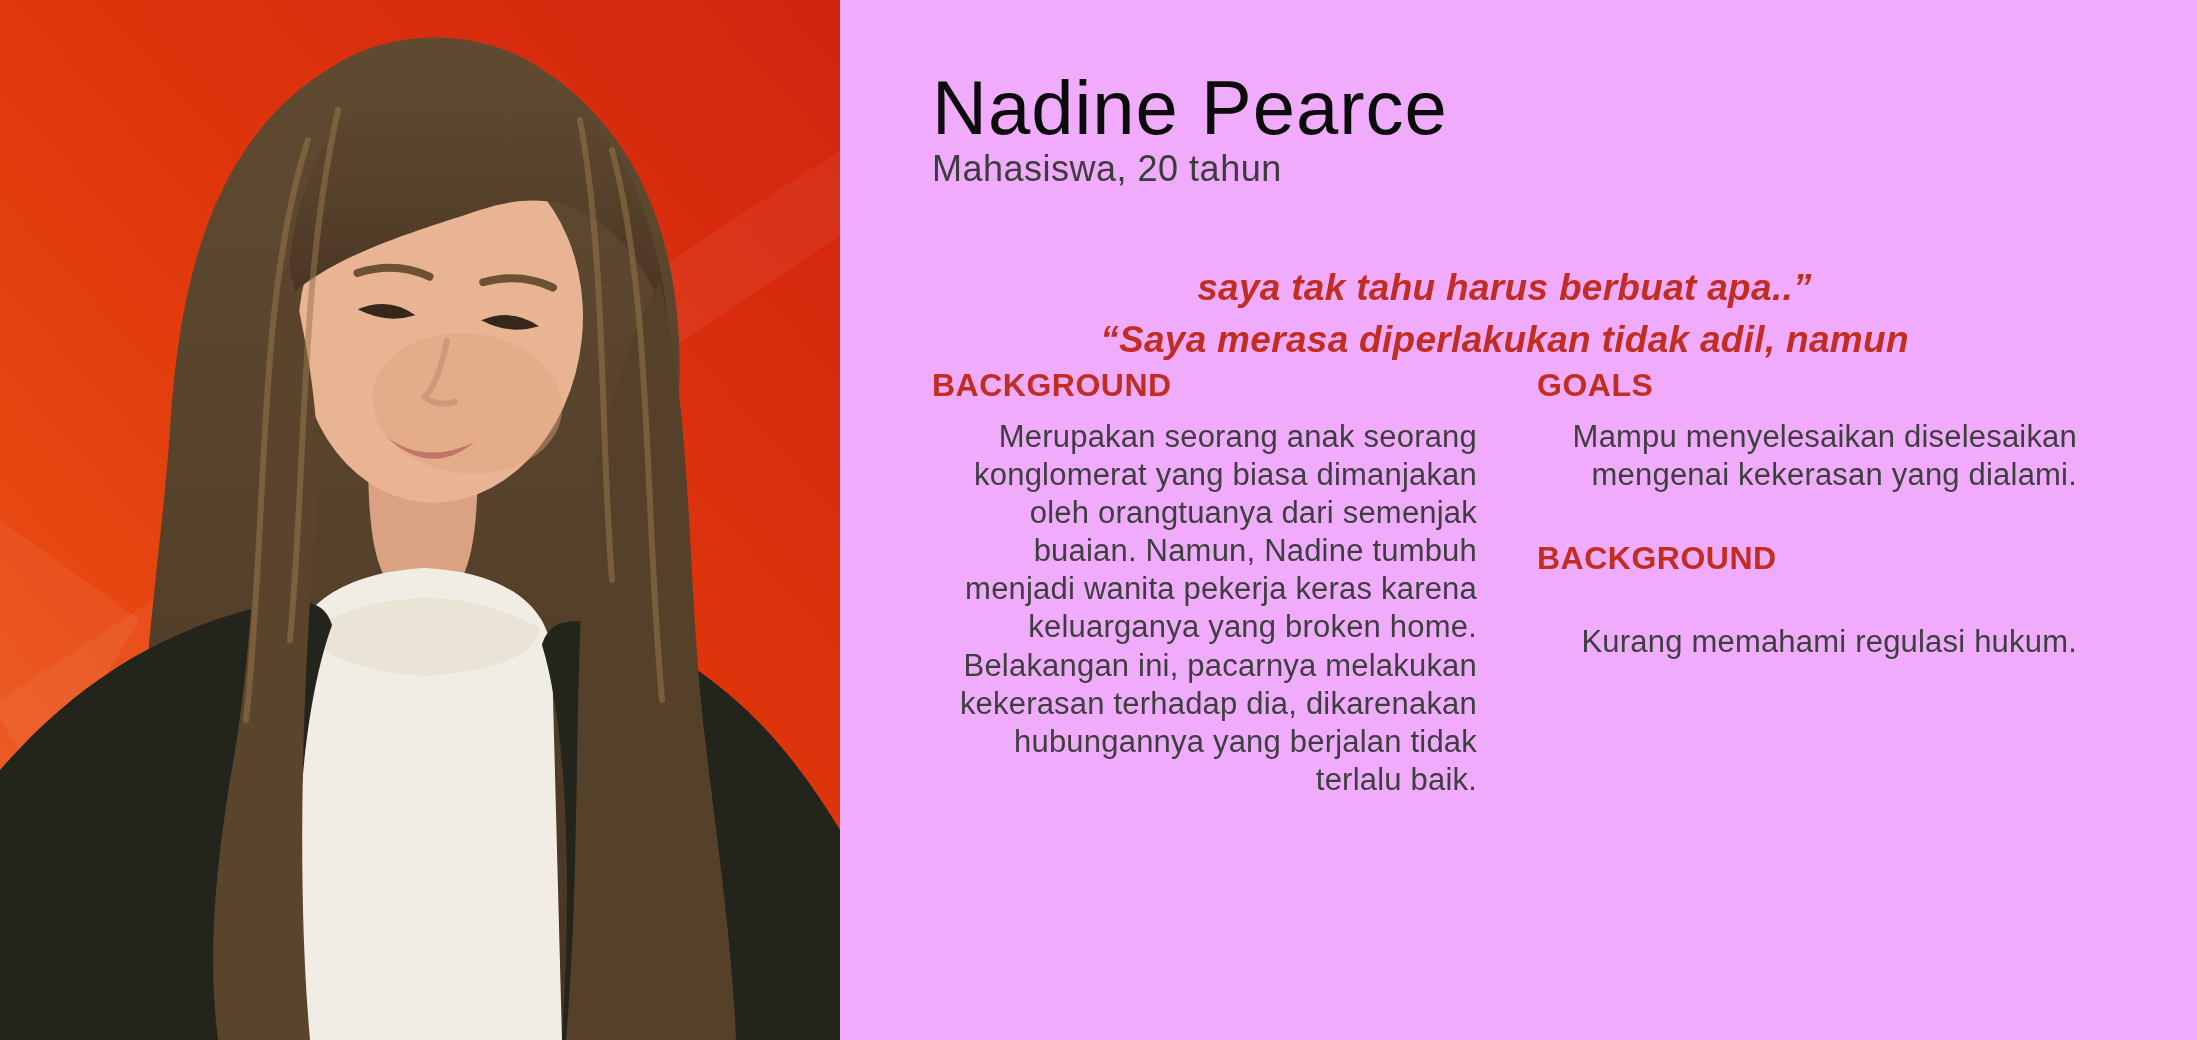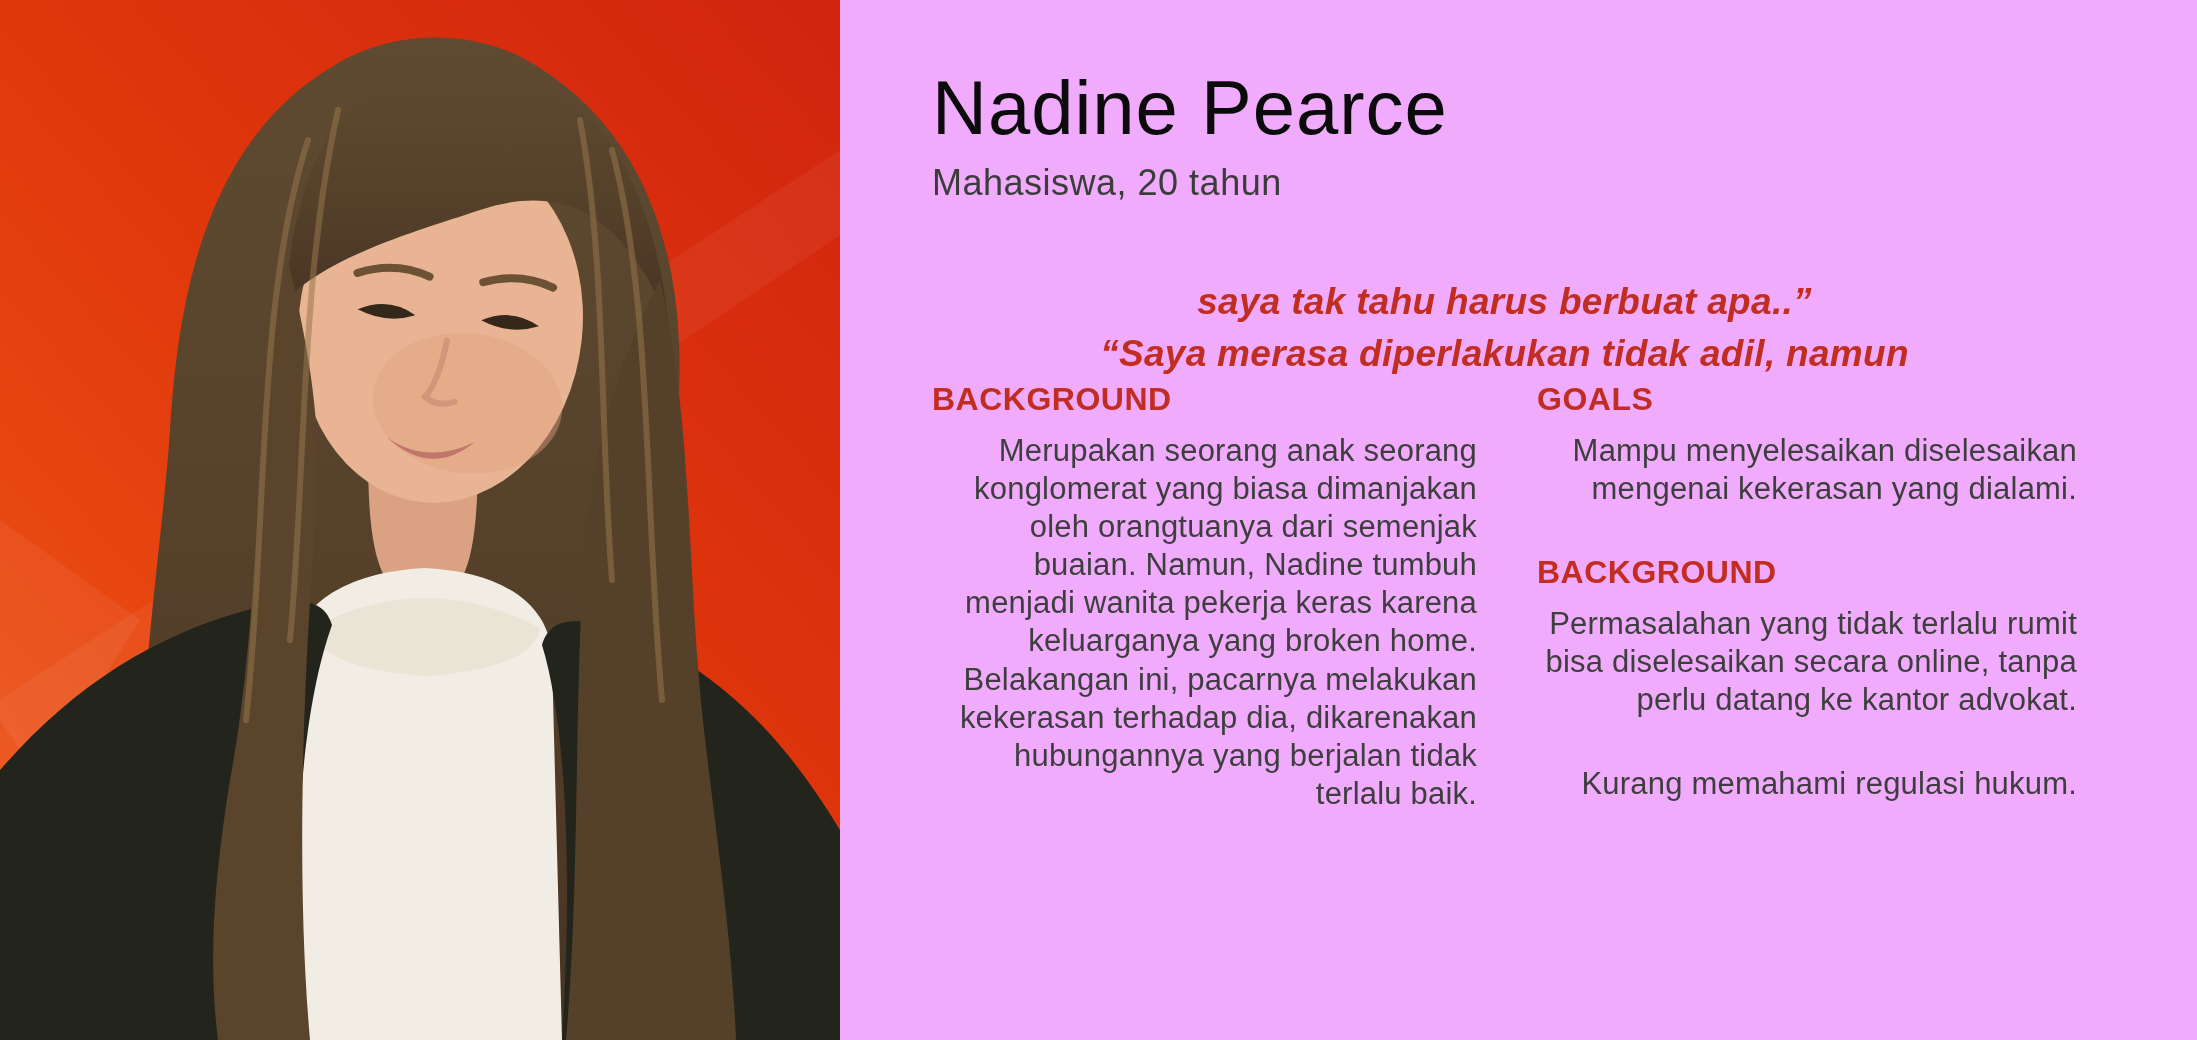--- a/index.html
+++ b/index.html
@@ -22,21 +22,21 @@
   .content-panel {
     flex: 1 1 auto; height: 1040px;
     padding: 68px 120px 0 92px;
     background: #f0abfc;
   }
   .persona-name {
     font-size: 76px; line-height: 1.05; color: #0b0b0b;
     font-weight: 500; letter-spacing: 1px;
   }
   .persona-role {
-    margin-top: 14px; font-size: 36px; color: #3c3c3c; letter-spacing: 0.5px;
+    font-size: 36px; color: #3c3c3c; letter-spacing: 0.5px;
   }
   .persona-quote {
     margin-top: 72px; text-align: center;
     font-style: italic; font-weight: 600;
     font-size: 37px; line-height: 1.42; color: #c22d22;
     letter-spacing: 0.3px;
   }
   .sections-grid {
     display: grid; grid-template-columns: 545px 1fr; column-gap: 60px;
   }
@@ -138,21 +138,20 @@
         </div>
       </div>
 
       <div class="column-right">
         <div class="section">
           <div class="section-title">GOALS</div>
           <div class="section-body">Mampu menyelesaikan diselesaikan mengenai kekerasan yang dialami.</div>
         </div>
         <div class="section">
           <div class="section-title">BACKGROUND</div>
-          <div class="section-body">Permasalahan yang tidak terlalu rumit bisa diselesaikan secara online, tanpa perlu datang ke kantor advokat.</div>
         </div>
         <div class="section">
           <div class="section-body">Kurang memahami regulasi hukum.</div>
         </div>
       </div>
 
     </div>
   </div>
 </div>
 

